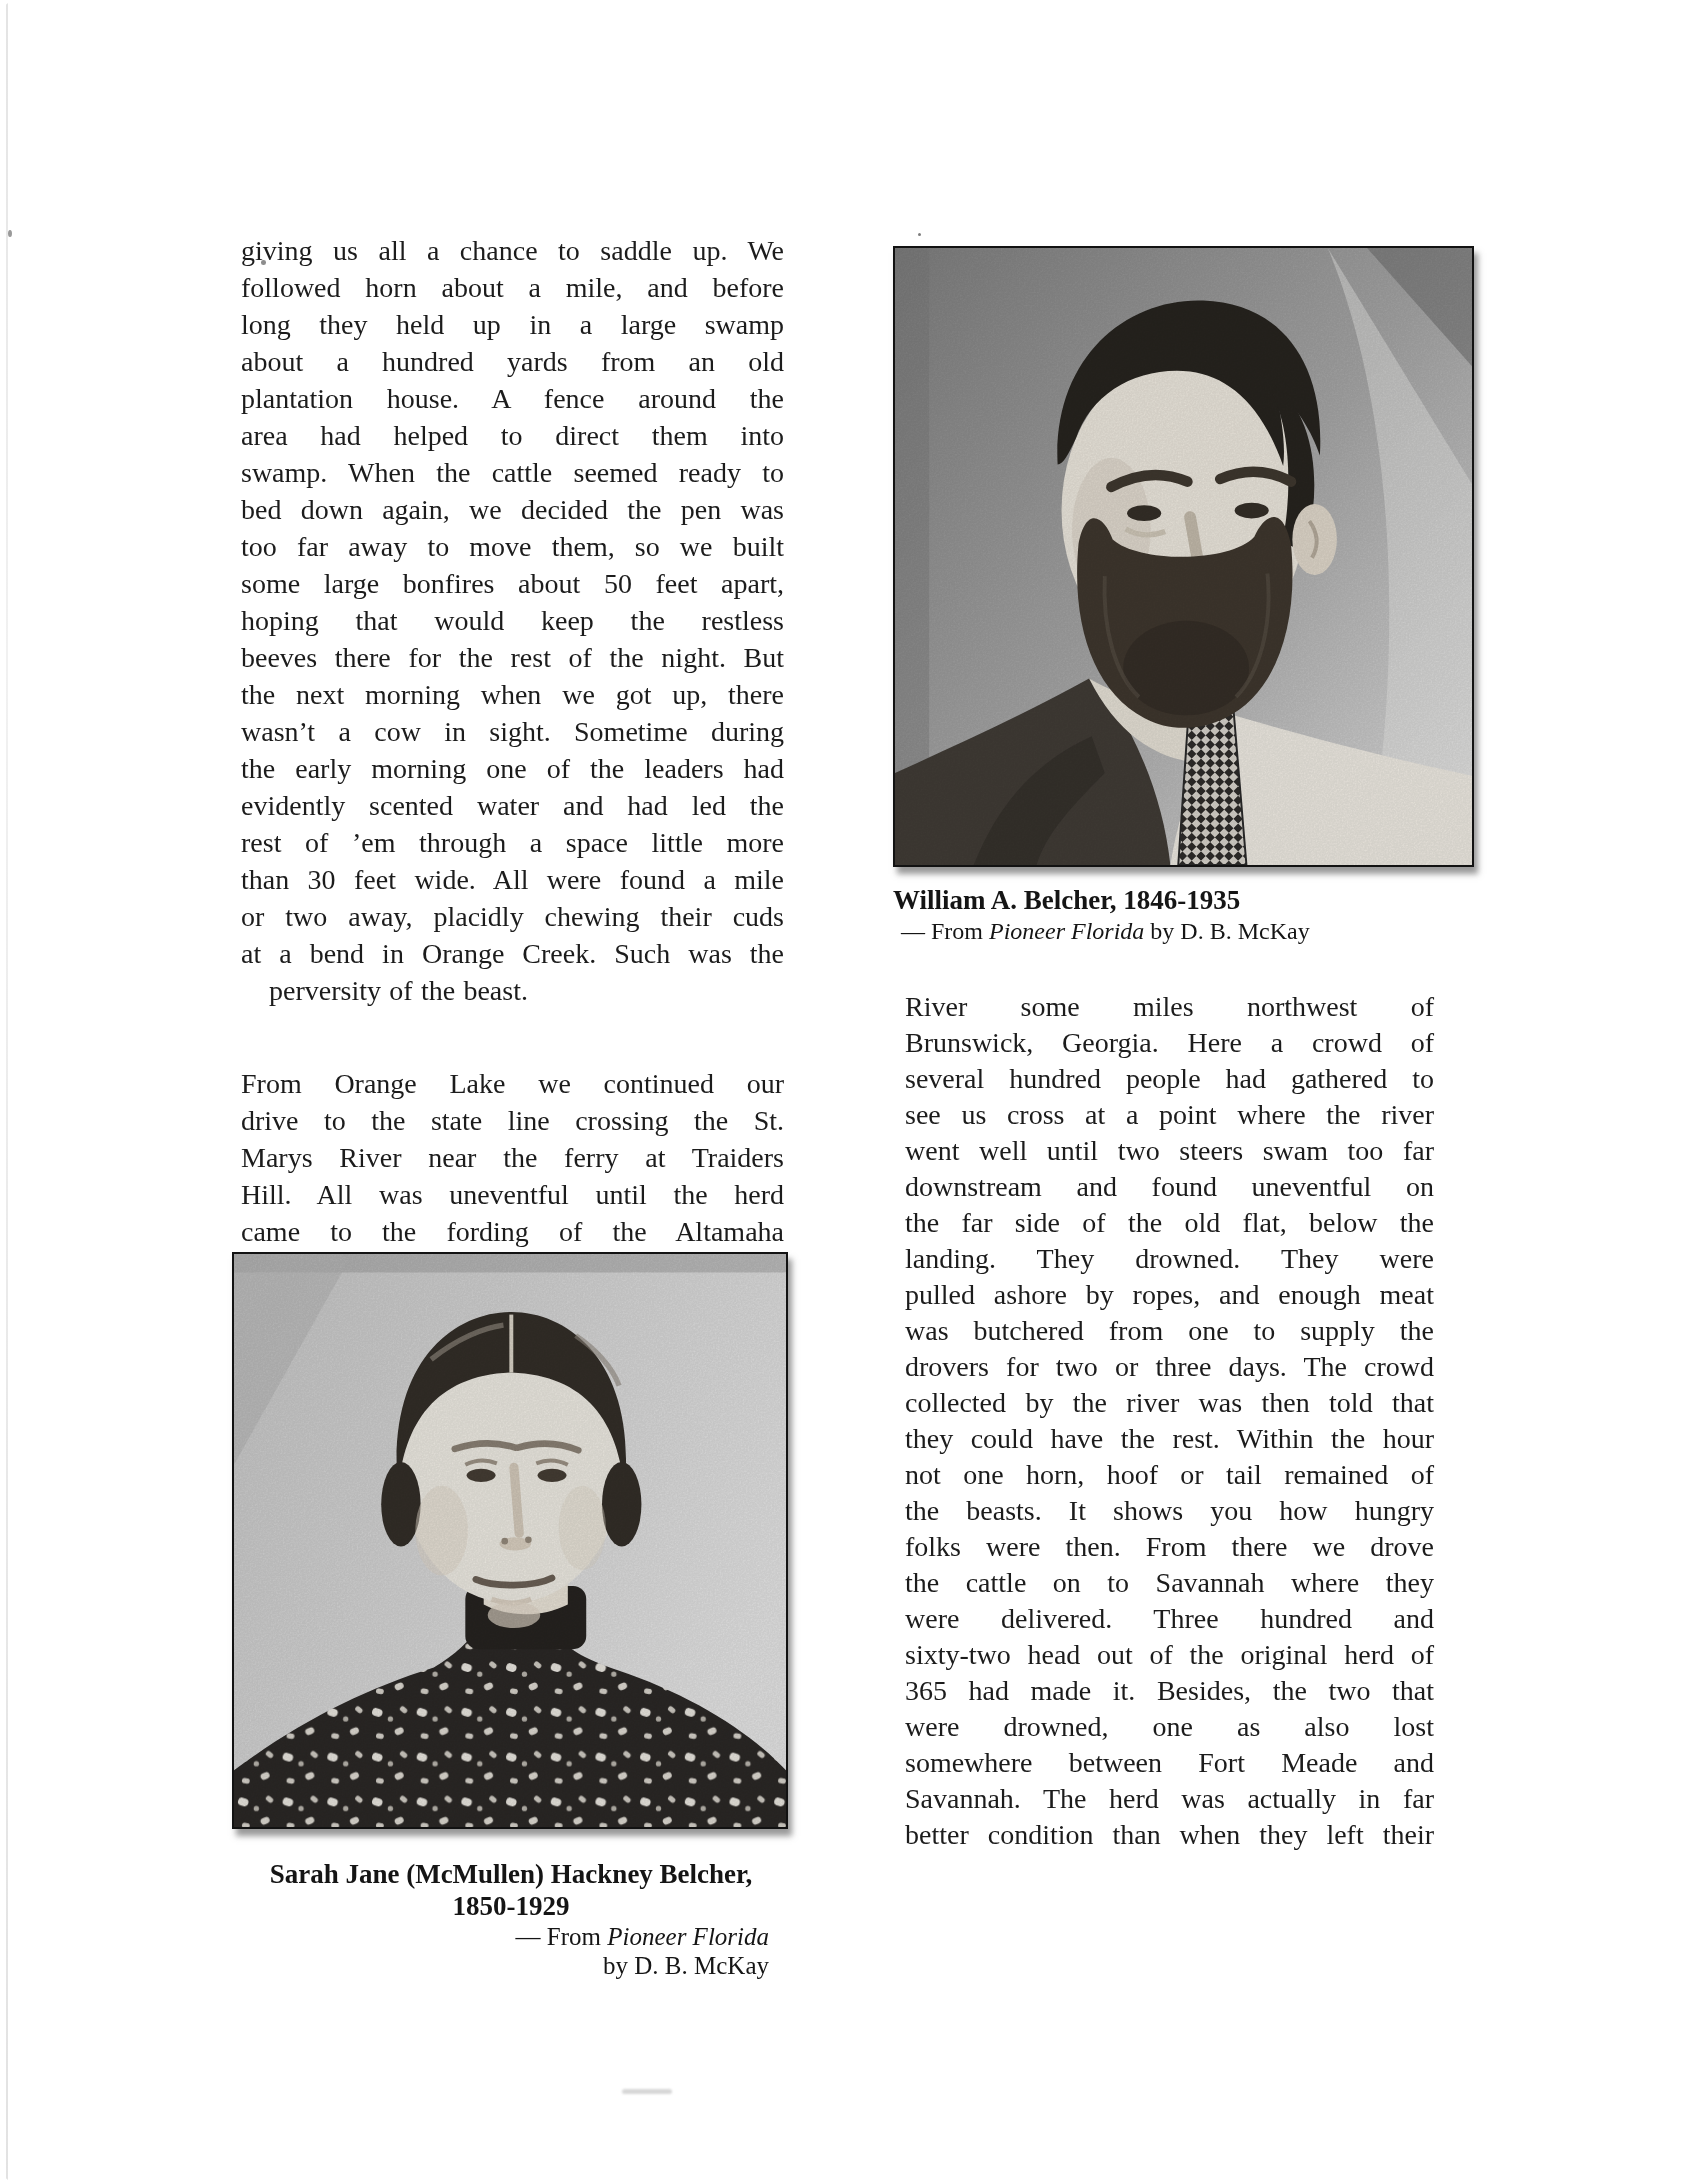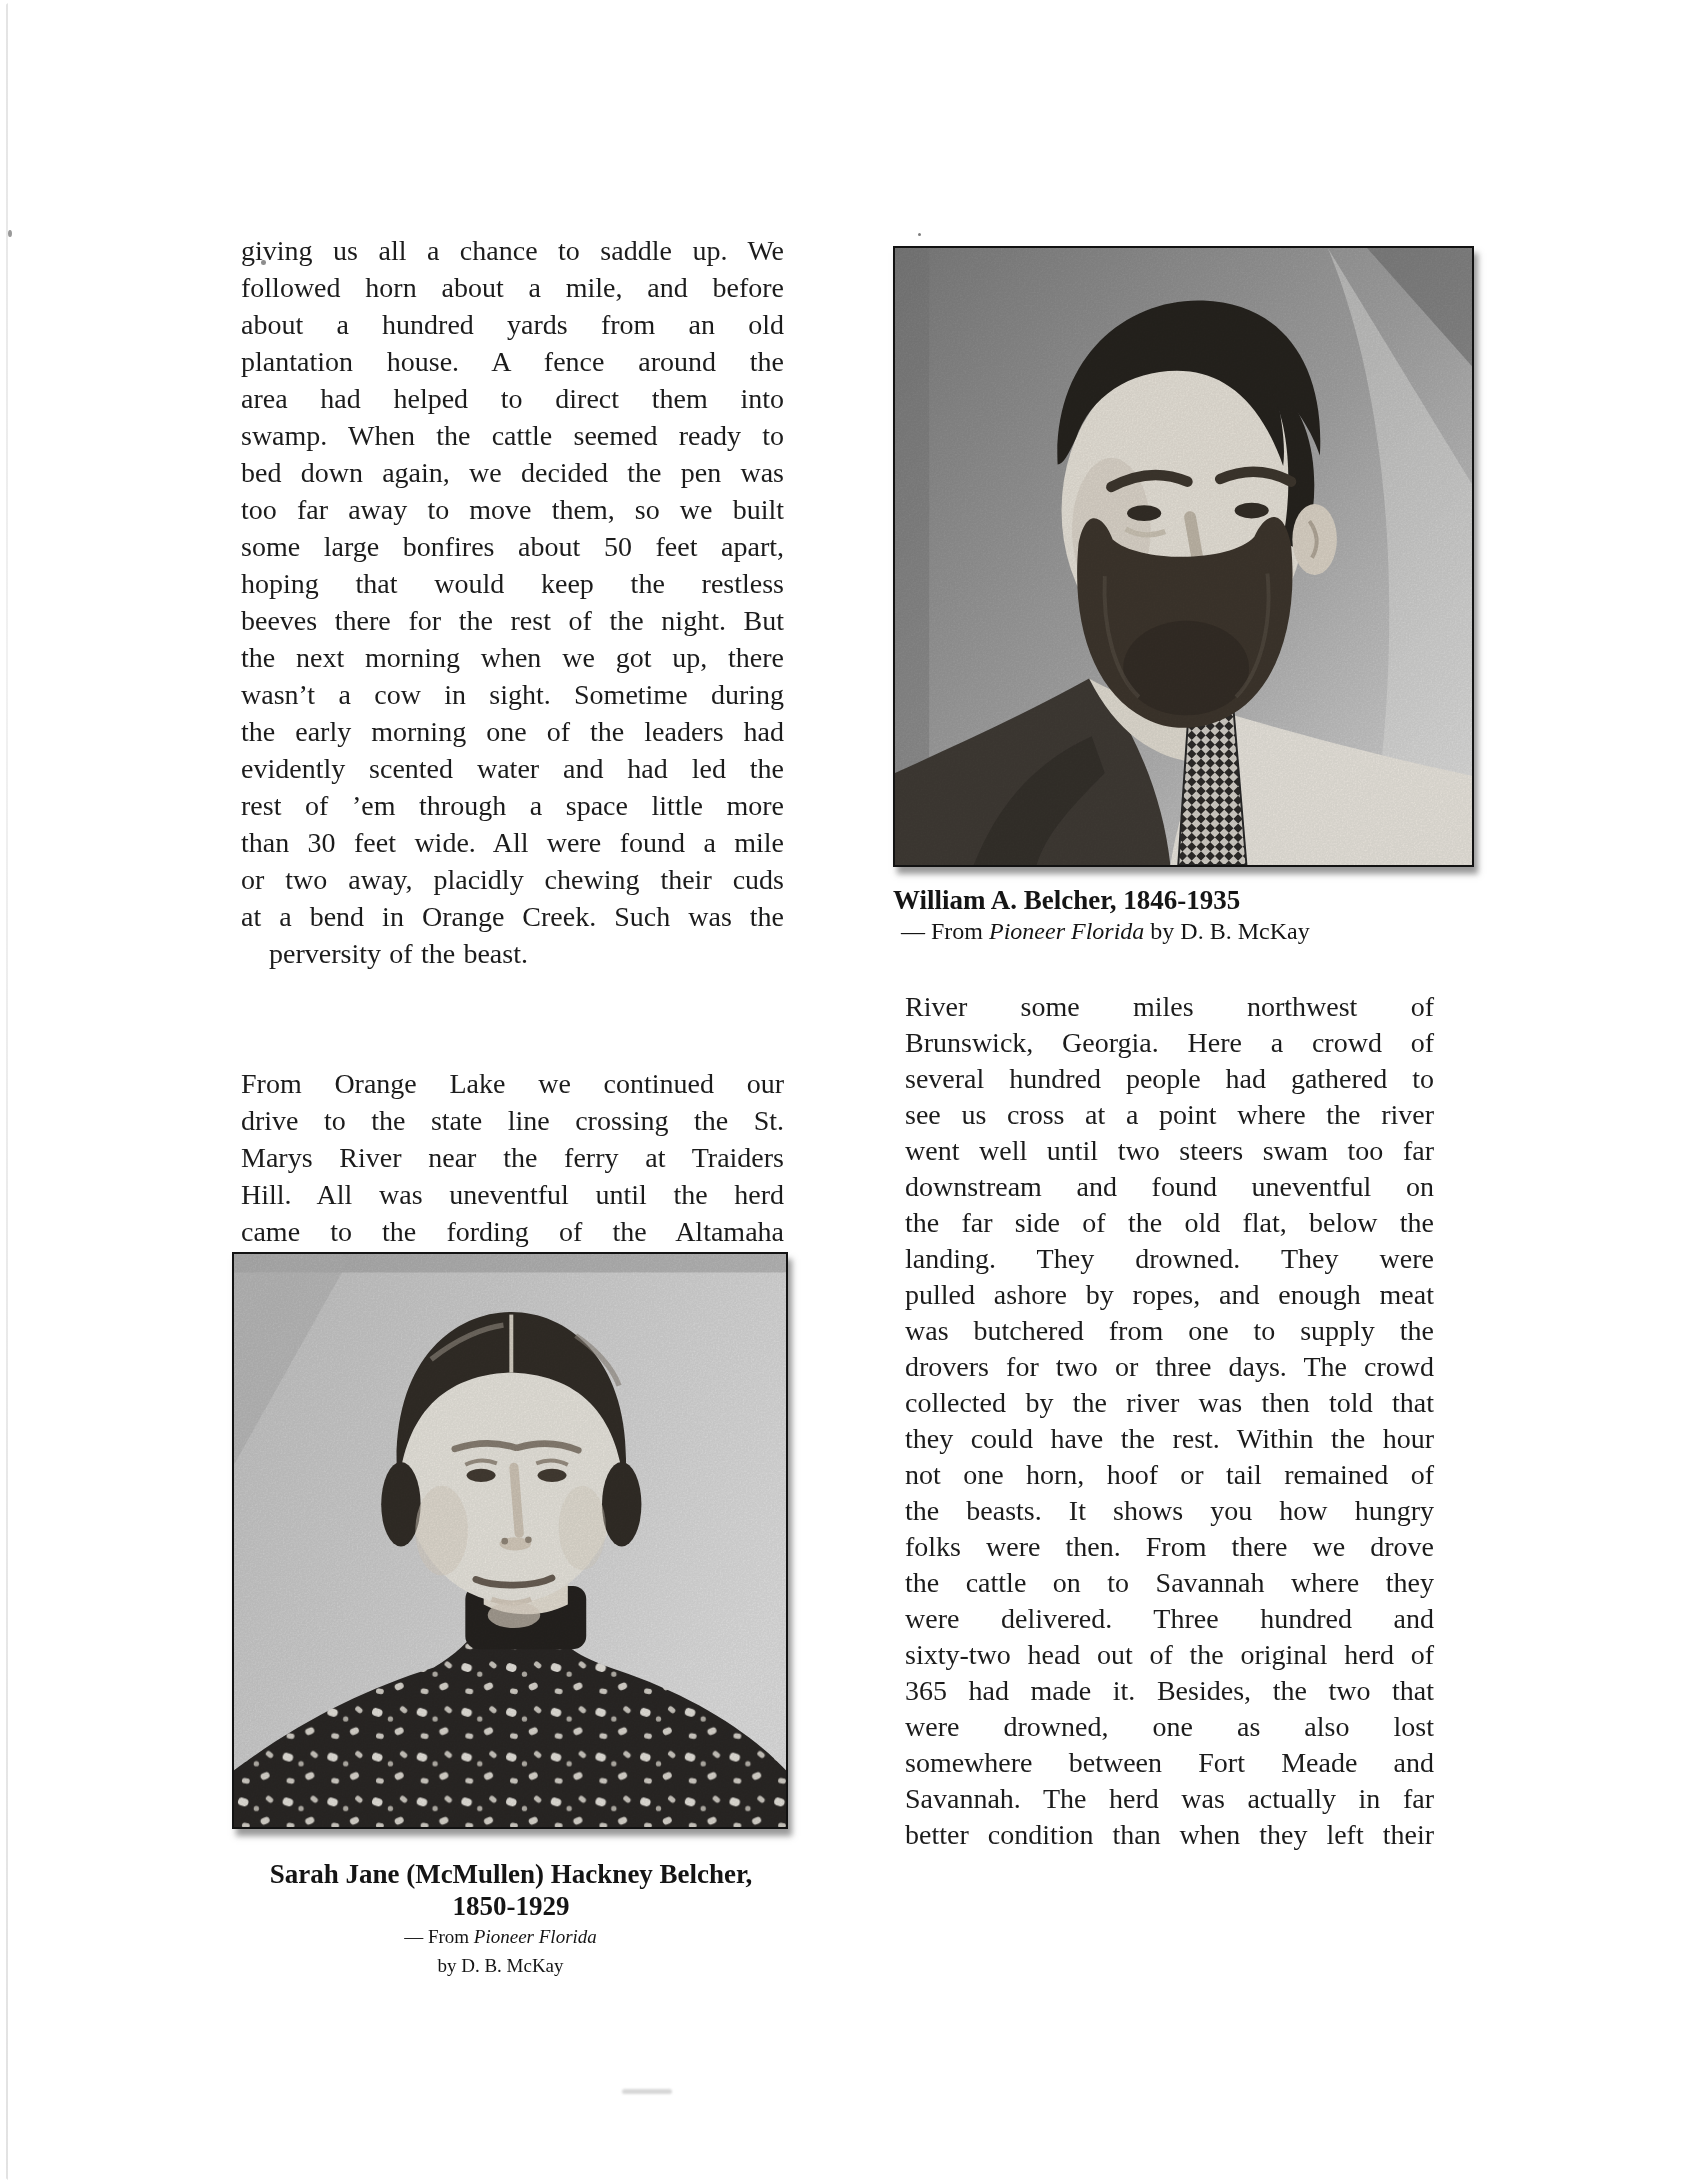--- a/index.html
+++ b/index.html
@@ -34,36 +34,37 @@
   .photo svg{display:block;}
   .photo-man{left:893px;top:246px;}
   .photo-woman{left:232px;top:1252px;}
   
   .caption{position:absolute;color:#151515;}
   .cap-wb{left:893px;top:884px;width:582px;text-align:left;}
   .cap-sj{left:232px;top:1858px;width:558px;text-align:center;}
   .cap-title{font-weight:bold;font-size:27px;line-height:32px;}
   .cap-sub{font-size:24px;line-height:30px;transform:translateX(8px);}
   .cap-sub i, .cap-credit i{font-style:italic;}
-  .cap-credit{font-size:19px;line-height:29px;padding-right:21px;}
+  .cap-credit{font-size:25px;line-height:29px;text-align:right;padding-right:21px;}
 </style>
 </head>
 <body>
 
 <div class="page">
 
   <div class="edge-line"></div>
   <div class="speck s1"></div>
   <div class="speck s2"></div>
   <div class="speck s3"></div>
   <div class="smudge"></div>
 
   <div class="textcol col-left-p1">
       <div class="jline">giving us all a chance to saddle up. We</div>
       <div class="jline">followed horn about a mile, and before</div>
+      <div class="jline">long they held up in a large swamp</div>
       <div class="jline">about a hundred yards from an old</div>
       <div class="jline">plantation house. A fence around the</div>
       <div class="jline">area had helped to direct them into</div>
       <div class="jline">swamp. When the cattle seemed ready to</div>
       <div class="jline">bed down again, we decided the pen was</div>
       <div class="jline">too far away to move them, so we built</div>
       <div class="jline">some large bonfires about 50 feet apart,</div>
       <div class="jline">hoping that would keep the restless</div>
       <div class="jline">beeves there for the rest of the night. But</div>
       <div class="jline">the next morning when we got up, there</div>

